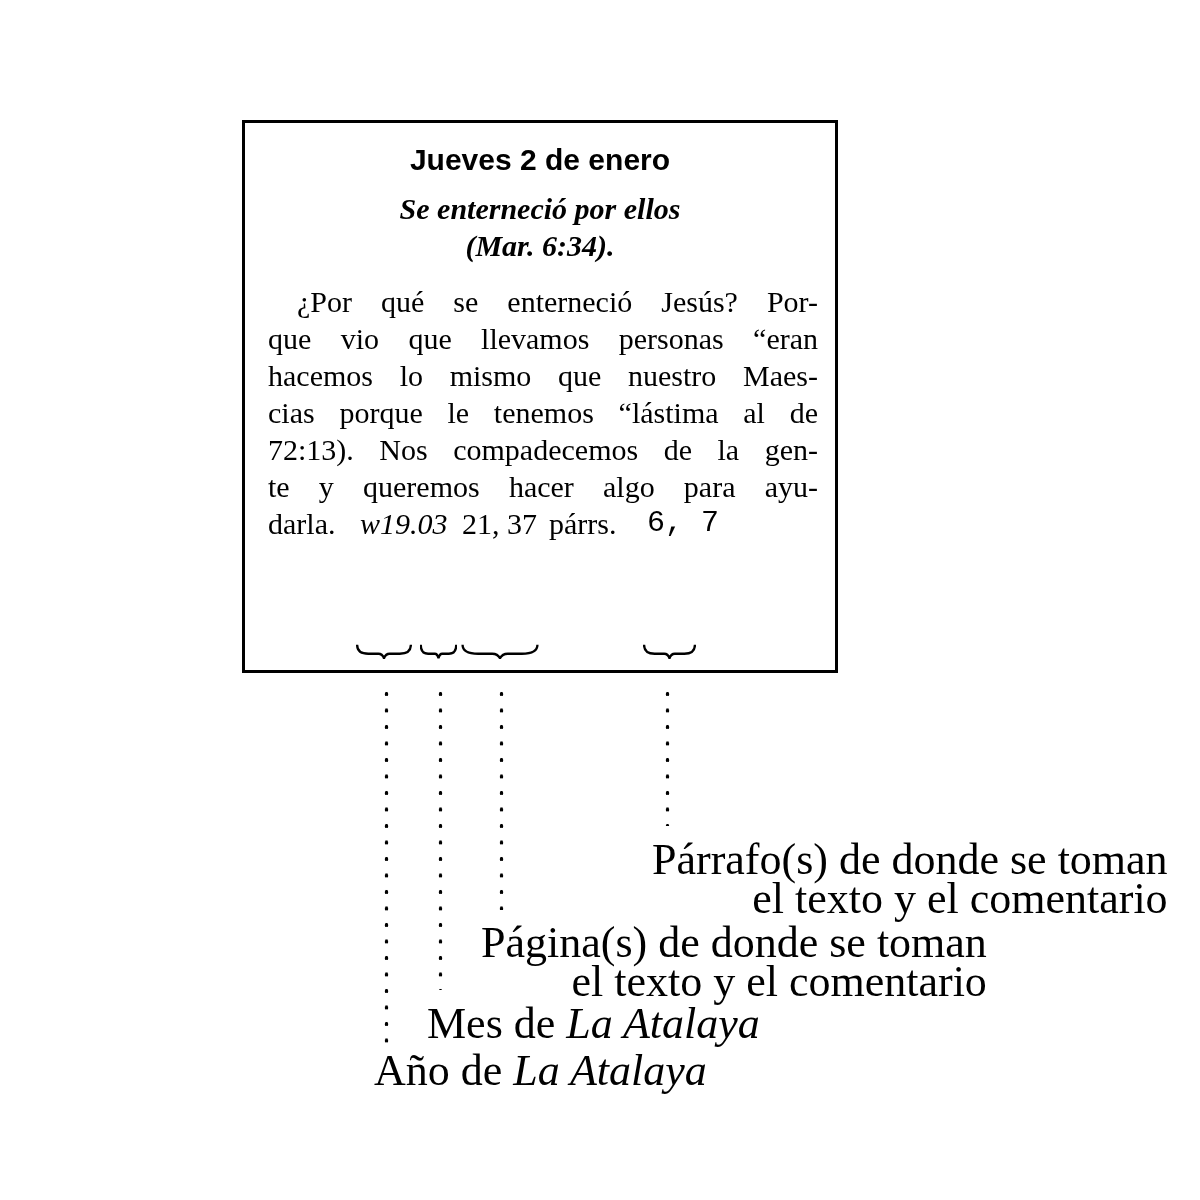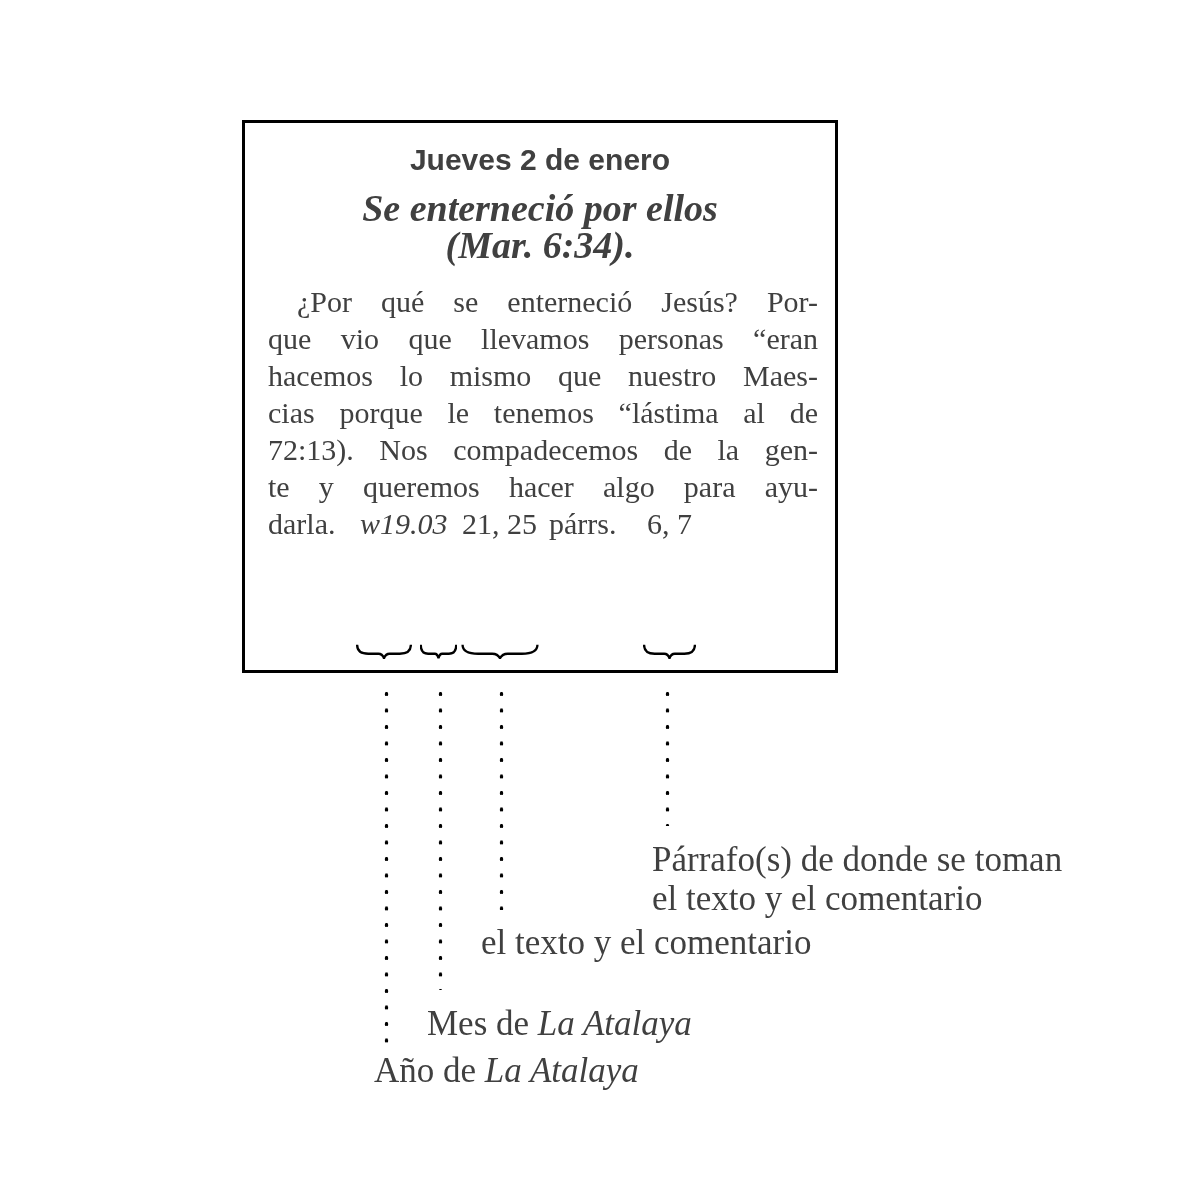--- a/index.html
+++ b/index.html
@@ -1,20 +1,20 @@
 <!DOCTYPE html>
 <html><head>
 <meta charset="utf-8">
 <style>
   html,body{margin:0;padding:0;}
   .page{
     position:relative;
     width:1200px;height:1200px;
     background:#ffffff;
-    color:#404040;
+    color:#000000;
     font-family:"Liberation Serif", serif;
     overflow:hidden;
   }
   .box{
     position:absolute;
     left:242px;top:120px;width:596px;height:553px;
     border:3px solid #000;
     box-sizing:border-box;
     background:#fff;
   }
@@ -25,21 +25,21 @@
     font-family:"Liberation Sans", sans-serif;
     font-weight:bold;
     font-size:30px;
     line-height:34px;
   }
   .scripture{
     position:absolute;
     left:242px;top:190px;width:596px;
     text-align:center;
     font-style:italic;font-weight:bold;
-    font-size:38px;line-height:37px;
+    font-size:30px;line-height:37px;
   }
   .bodytext{
     position:absolute;
     left:268px;top:283px;width:550px;
     font-size:30px;line-height:37px;
   }
   .bline{
     text-align:justify;
     text-align-last:justify;
     height:37px;
@@ -51,41 +51,42 @@
     height:37px;
     text-align:center;
   }
   .lastline span, .lastline i{
     position:absolute;top:0;white-space:pre;
   }
   .seg-prefix{left:0;}
   .seg-code{left:92px;font-style:italic;}
   .seg-pages{left:194px;}
   .seg-parrlabel{left:281px;}
-  .seg-paragraphs{left:379px;}
+  .seg-paragraphs{left:379px;font-family:Liberation Mono, monospace;}
   .brace{position:absolute;height:15px;}
   .brace svg{display:block;width:100%;height:100%;}
   .brace-year{left:356px;top:644px;width:56px;}
   .brace-month{left:420px;top:644px;width:37px;}
   .brace-pages{left:461px;top:644px;width:78px;}
   .brace-paragraphs{left:643px;top:644px;width:53px;}
   .dots{
     position:absolute;width:5px;
     background-image:radial-gradient(circle at 2.5px 3px, #000 1.7px, rgba(0,0,0,0) 2.1px);
     background-size:5px 16.5px;
     background-repeat:repeat-y;
   }
   .dots-year{left:384px;top:691px;height:354px;}
   .dots-month{left:438px;top:691px;height:299px;}
   .dots-pages{left:499px;top:691px;height:219px;}
   .dots-paragraphs{left:665px;top:691px;height:135px;}
   .lbl{
     position:absolute;
-    font-size:35px;line-height:39px;
+    font-size:44px;line-height:39px;
     white-space:nowrap;
+    text-align:right;
   }
   .lbl i{font-style:italic;}
   .lbl-paragraphs{left:652px;top:840px;}
   .lbl-pages{left:481px;top:923px;}
   .lbl-month{left:427px;top:1004px;}
   .lbl-year{left:374px;top:1051px;}
 </style>
 </head>
 <body>
 
@@ -103,21 +104,21 @@
   <div class="bodytext">
     <div class="bline first">¿Por qué se enterneció Jesús? Por-</div>
     <div class="bline">que vio que llevamos personas “eran</div>
     <div class="bline">hacemos lo mismo que nuestro Maes-</div>
     <div class="bline">cias porque le tenemos “lástima al de</div>
     <div class="bline">72:13). Nos compadecemos de la gen-</div>
     <div class="bline">te y queremos hacer algo para ayu-</div>
     <div class="lastline">
       <span class="seg-prefix">darla.</span>
       <i class="seg-code">w19.03</i>
-      <span class="seg-pages">21, 25</span>
+      <span class="seg-pages">21, 37</span>
       <span class="seg-parrlabel">párrs.</span>
       <span class="seg-paragraphs">6, 7</span>
     </div>
   </div>
 
   <div class="brace brace-year">
     <svg viewBox="0 0 100 20" preserveAspectRatio="none" fill="none" stroke="#000" stroke-width="2.3">
       <path vector-effect="non-scaling-stroke" d="M2,1 C2,10 10,13 22,13 L40,13 C46,13 48,15 50,19 C52,15 54,13 60,13 L78,13 C90,13 98,10 98,1"></path>
     </svg>
   </div>
@@ -140,20 +141,21 @@
   <div class="dots dots-year"></div>
   <div class="dots dots-month"></div>
   <div class="dots dots-pages"></div>
   <div class="dots dots-paragraphs"></div>
 
   <div class="lbl lbl-paragraphs">
     <div>Párrafo(s) de donde se toman</div>
     <div>el texto y el comentario</div>
   </div>
   <div class="lbl lbl-pages">
+    <div>Página(s) de donde se toman</div>
     <div>el texto y el comentario</div>
   </div>
   <div class="lbl lbl-month">
     <span>Mes de </span><i>La Atalaya</i>
   </div>
   <div class="lbl lbl-year">
     <span>Año de </span><i>La Atalaya</i>
   </div>
 
 </div>

